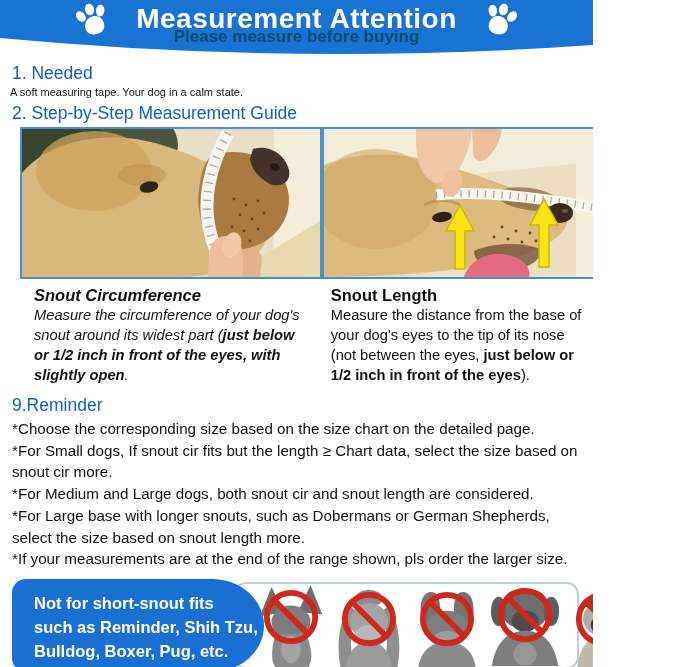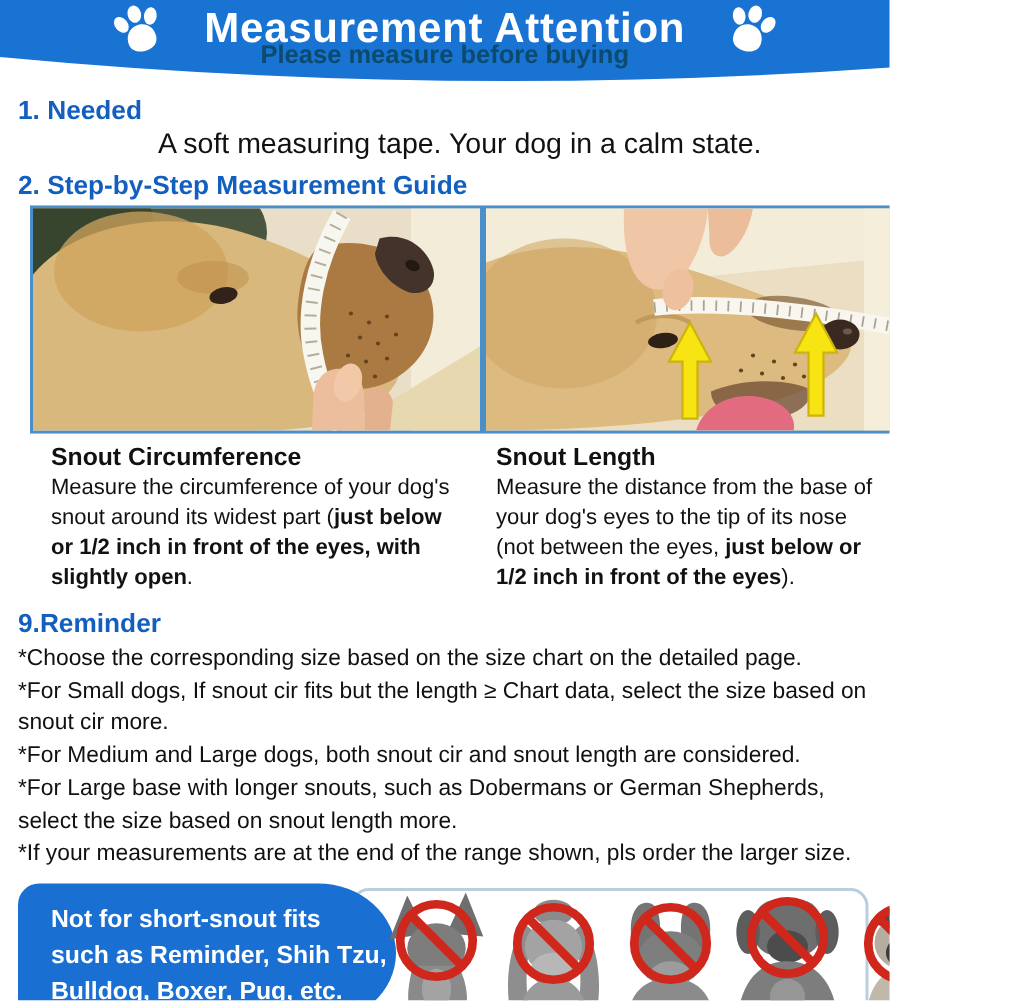--- a/index.html
+++ b/index.html
@@ -12,30 +12,30 @@
   .header-title-row{position:absolute;top:0;left:0;width:100%;display:flex;align-items:center;
         justify-content:center;gap:24px;z-index:2;}
   .header-title{color:#fff;font-size:28px;font-weight:bold;letter-spacing:.5px;margin:1px 0 0 0;}
   .paw{width:38px;height:34px;margin-top:2px;}
   .paw.left{transform:rotate(-14deg);}
   .paw.right{transform:scaleX(-1) rotate(-14deg);}
   .header-subtitle{position:absolute;top:27px;left:0;width:100%;text-align:center;color:#0c4a6e;
         font-size:17px;font-weight:bold;z-index:2;}
 
   
-  .sec-heading{color:#125fc0;font-weight:bold;font-size:17.5px;margin:5px 0 2px 12px;}
-  .sec1-body{font-size:19px;margin:0 0 2px 20px;text-align:center;}
+  .sec-heading{color:#125fc0;font-weight:normal;font-size:17.5px;margin:5px 0 2px 12px;}
+  .sec1-body{font-size:11px;margin:0 0 2px 10px;}
 
   .figures-row{display:flex;margin-left:20px;margin-top:3px;}
   .figure{border:2px solid #4a8fc7;background:#e9dfc9;width:298px;height:148px;}
   .figure svg{display:block;}
   .fig-gap{width:33px;}
 
   .captions-row{display:flex;}
-  .caption-left{margin-left:34px;width:306px;}
+  .caption-left{margin-left:34px;width:306px;font-style:italic;}
   .caption-right{margin-left:31px;width:302px;}
   .caption-title{font-size:16.5px;font-weight:bold;margin:7px 0 1px 0;}
   .caption-desc{font-size:14.7px;line-height:1.36;margin:0;}
 
   .reminder{margin:0 10px 0 12px;}
   .reminder p{margin:0;font-size:15.2px;line-height:1.43;}
 
   
   .banner{position:relative;height:93px;margin:9px 12px 0 12px;}
   .dogs-panel{position:absolute;left:222px;right:2px;top:3px;bottom:3px;background:#fff;

